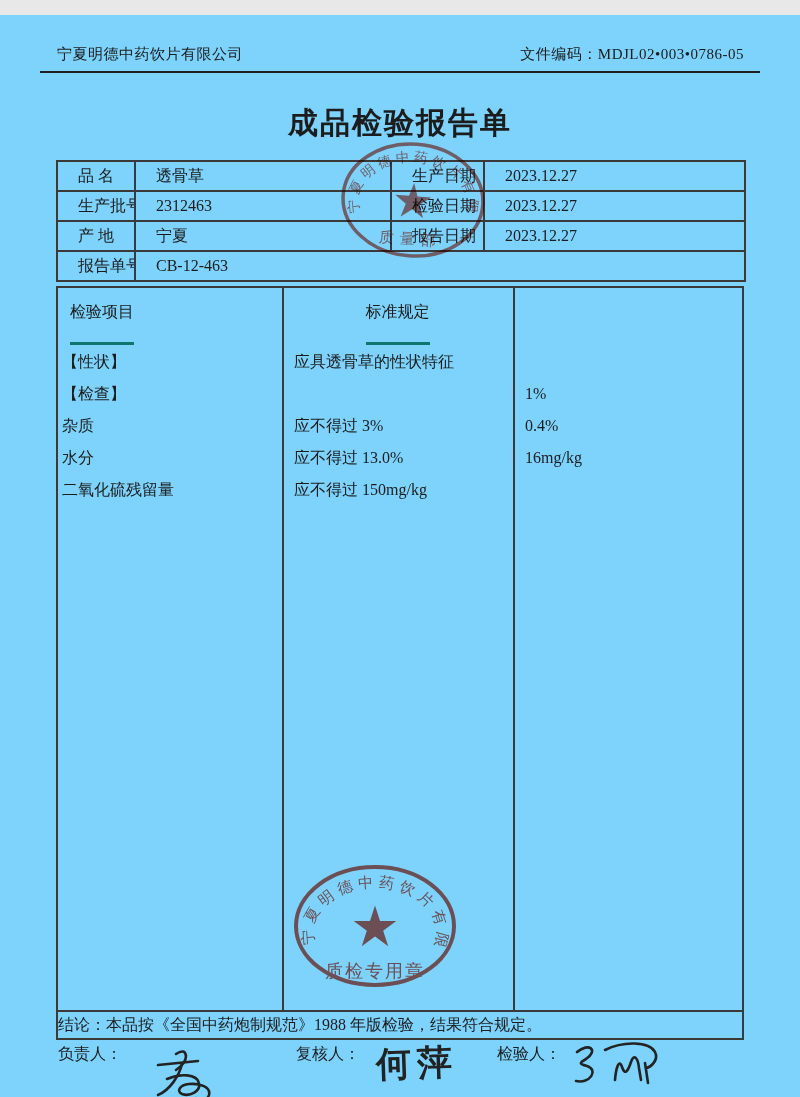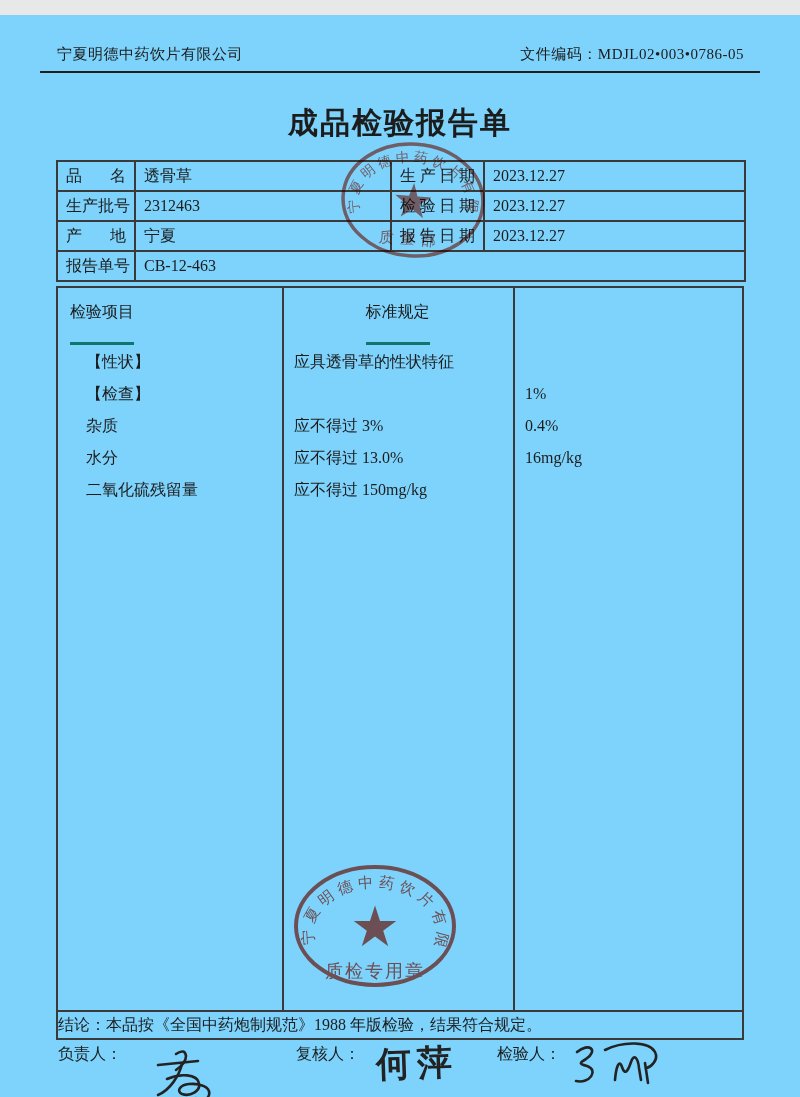--- a/index.html
+++ b/index.html
@@ -9,21 +9,21 @@
     font-family:"Liberation Serif","DejaVu Serif",serif; color:#1c1c1c; overflow:hidden;
     margin:15px auto;
   }
   
   .hdr { position:absolute; top:30px; left:57px; right:56px; display:flex; justify-content:space-between; font-size:15px; letter-spacing:.5px; }
   .hdr-rule { position:absolute; top:56px; left:40px; right:40px; border-top:2px solid #1f1f1f; }
   
   .title { position:absolute; top:88px; left:0; width:100%; text-align:center; font-size:30px; font-weight:700; letter-spacing:2px;font-family:Liberation Mono, monospace; }
   
   table.info { position:absolute; left:56px; top:145px; width:688px; border-collapse:collapse; table-layout:fixed; font-size:16px; }
-  table.info td { border:2px solid #3a3a3a; height:30px; padding:0 8px; white-space:nowrap; overflow:hidden; }
+  table.info td { border:2px solid #3a3a3a; height:30px; padding:0 20px; white-space:nowrap; overflow:hidden; }
   td.lbl { text-align:justify; text-align-last:justify; }
   
   .results { position:absolute; left:56px; top:271px; width:688px; height:754px; border:2px solid #3a3a3a; font-size:16px; }
   .vline { position:absolute; top:0; width:2px; height:722px; background:#3a3a3a; }
   .hline-concl { position:absolute; left:0; top:722px; width:100%; height:2px; background:#3a3a3a; }
   .rt-head { position:absolute; top:14px; }
   .rt-head span { display:inline-block; border-bottom:3px solid #0f766e; padding-bottom:19px; }
   .rt-col { position:absolute; top:58px; line-height:32px; white-space:nowrap; }
   .rt-col div { height:32px; }
   .conclusion { position:absolute; left:0; top:724px; width:100%; height:26px; line-height:26px; white-space:nowrap; }
@@ -85,21 +85,21 @@
     </table>
 
   <div class="results">
     <div class="vline" style="left:224px"></div>
     <div class="vline" style="left:455px"></div>
     <div class="hline-concl"></div>
 
     <div class="rt-head" style="left:12px"><span>检验项目</span></div>
     <div class="rt-head" style="left:224px; width:231px; text-align:center"><span>标准规定</span></div>
 
-    <div class="rt-col" style="left:28px">
+    <div class="rt-col" style="left:4px">
       <div>【性状】</div>
       <div>【检查】</div>
       <div>杂质</div>
       <div>水分</div>
       <div>二氧化硫残留量</div>
     </div>
     <div class="rt-col" style="left:236px">
       <div>应具透骨草的性状特征</div>
       <div></div>
       <div>应不得过 3%</div>

